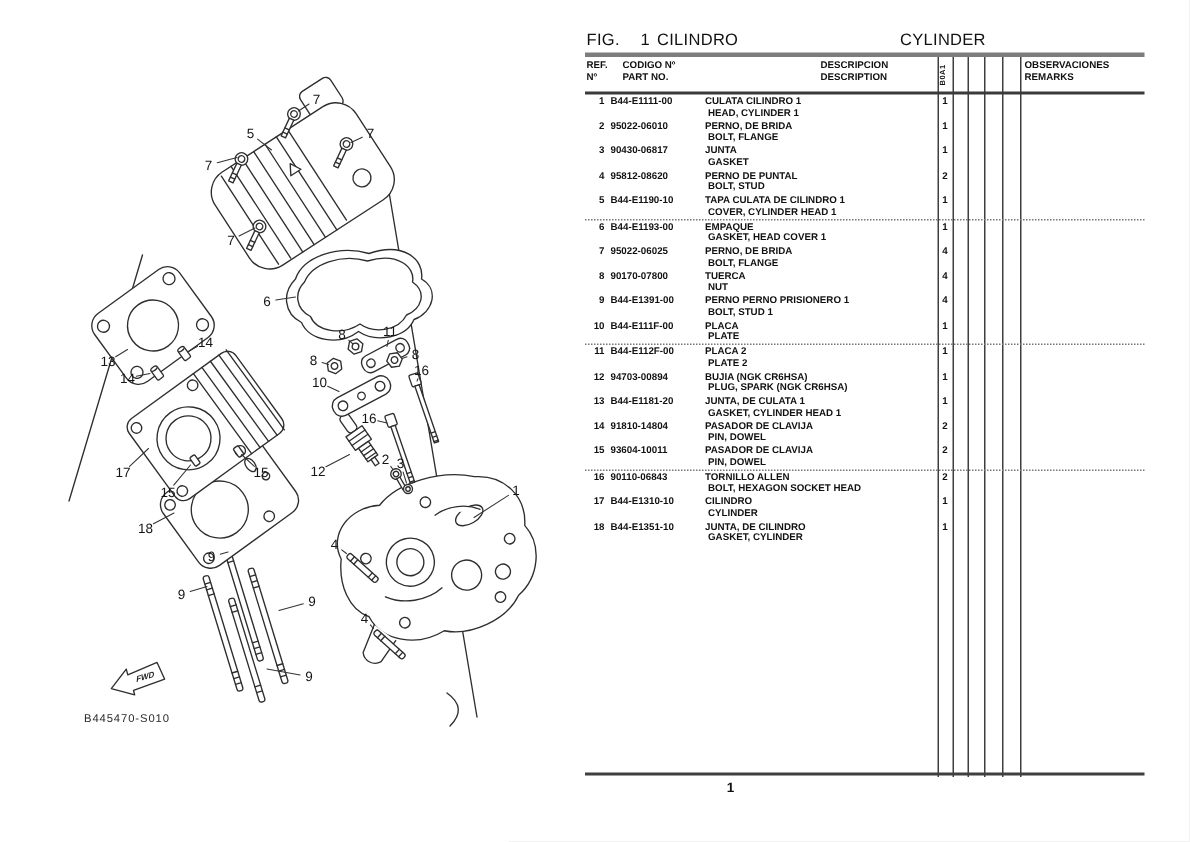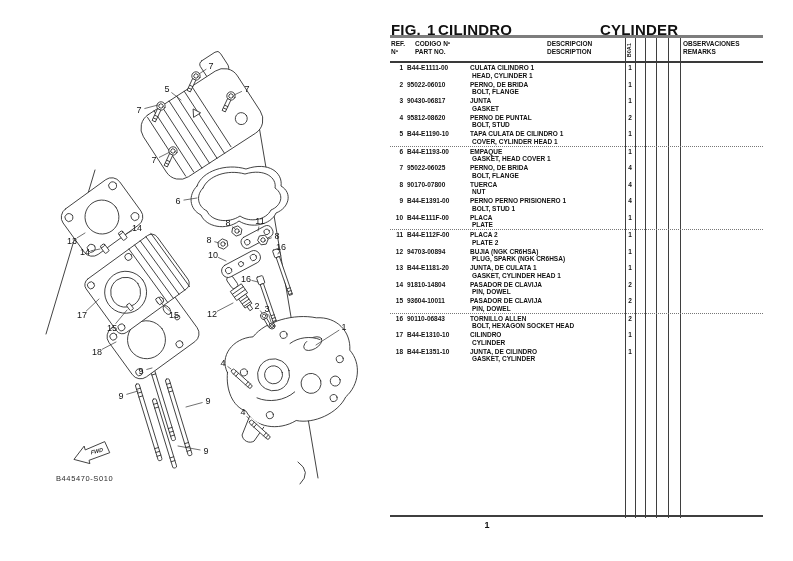--- a/index.html
+++ b/index.html
@@ -1,19 +1,19 @@
 <!DOCTYPE html>
 <html><head>
 <meta charset="utf-8">
 <style>
   html,body{margin:0;padding:0;background:#e8e8e8;}
   .page{position:relative;width:793px;height:561px;background:#ffffff;overflow:hidden;
         font-family:"Liberation Sans",sans-serif;color:#111;}
   
-  .figtitle span{position:absolute;top:21px;font-size:15px;font-weight:bold;letter-spacing:.2px;white-space:pre;}
+  .figtitle span{position:absolute;top:21px;font-size:11px;font-weight:normal;letter-spacing:.2px;white-space:pre;}
   .t-fig{left:391px;} .t-num{left:427px;} .t-es{left:438px;} .t-en{left:600px;}
   
   .ptable{position:absolute;left:390px;top:35px;width:373px;height:480px;
           border-top:3px solid #7d7d7d;}
   .vline{position:absolute;top:0;bottom:0;width:1px;background:#3f3f3f;}
   .thead{position:relative;height:23px;border-bottom:2px solid #3a3a3a;}
   .thead span{position:absolute;font-size:6.5px;font-weight:bold;line-height:7.6px;white-space:pre;}
   .h-ref{left:1px;top:2px;} .h-code{left:16px;top:2px;width:64px;text-align:left;padding-left:9px;}
   .h-desc{left:82px;top:2px;width:150px;text-align:center;}
   .h-remarks{left:293px;top:2px;}

